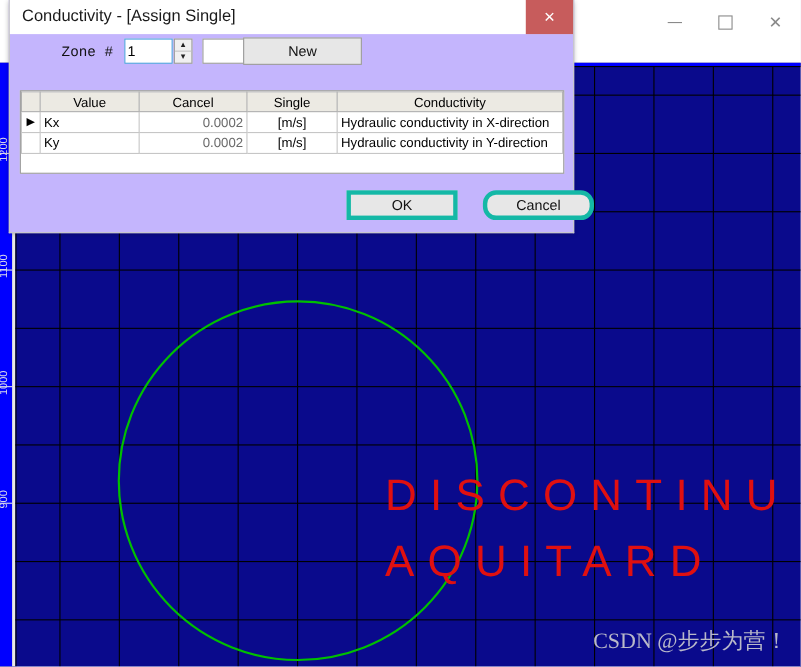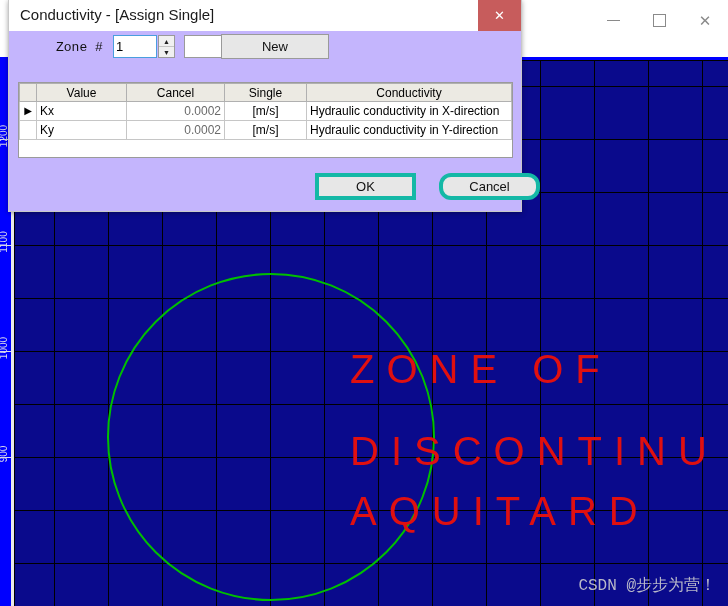--- a/index.html
+++ b/index.html
@@ -70,22 +70,22 @@
     font-size:40px;letter-spacing:12px;font-weight:400;
     -webkit-text-stroke:0px;
     white-space:nowrap;
   }
   #zone-line-1{left:350px;top:290px;}
   #zone-line-2{left:350px;top:372px;}
   #zone-line-3{left:350px;top:432px;}
 
   #watermark{
     position:absolute;right:12px;bottom:10px;
-    color:#b9b9c9;font-size:16px;
-    font-family:Liberation Mono, monospace;
+    color:#b9b9c9;font-size:20px;
+    font-family:Liberation Serif, serif;
     white-space:nowrap;
   }
 
   
   #dialog{
     position:absolute;left:8px;top:0;width:514px;height:212px;
     background:#c4b5fd;
     border:1px solid #c8c8c8;border-top:none;
     box-shadow:0 1px 5px rgba(0,0,0,.35);
     box-sizing:border-box;
@@ -235,21 +235,20 @@
       <div class="gh" style="top:238px;"></div>
       <div class="gh" style="top:291px;"></div>
       <div class="gh" style="top:344px;"></div>
       <div class="gh" style="top:397px;"></div>
       <div class="gh" style="top:450px;"></div>
       <div class="gh" style="top:503px;"></div>
     </div>
 
     <div id="circle"></div>
 
-    <div class="zone-text" id="zone-line-1">ZONE OF</div>
     <div class="zone-text" id="zone-line-3">AQUITARD</div>
     <div class="zone-text" id="zone-line-2">DISCONTINU</div>
 
     <div id="watermark">CSDN @步步为营！</div>
   </div>
 </div>
 
 <div id="dialog">
 
   <div id="dialog-titlebar">

